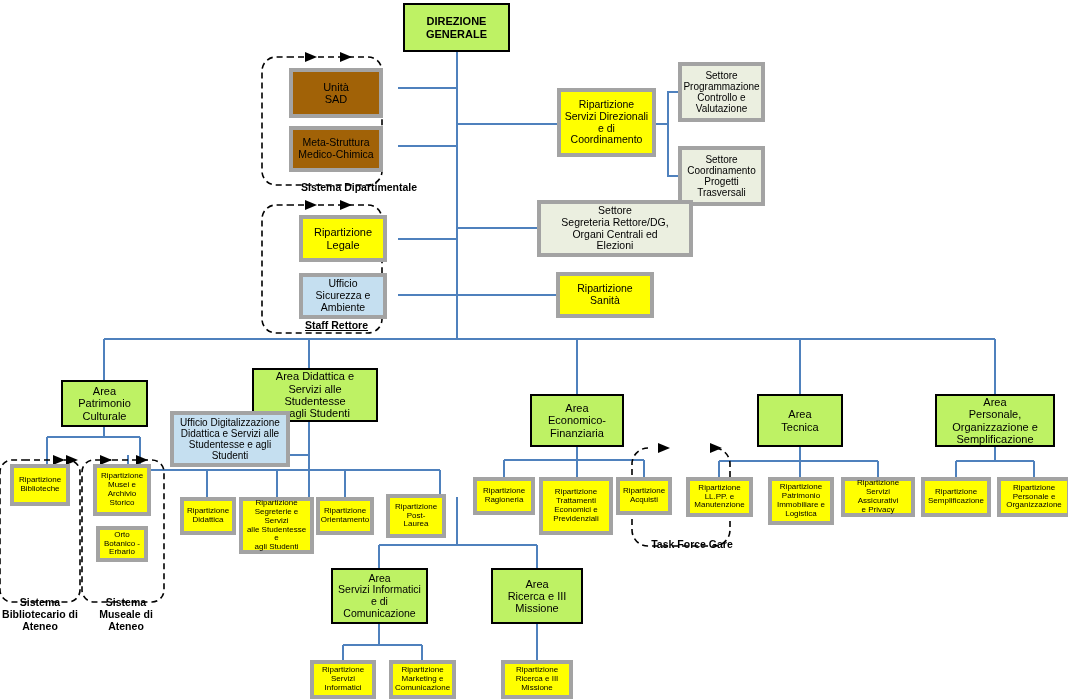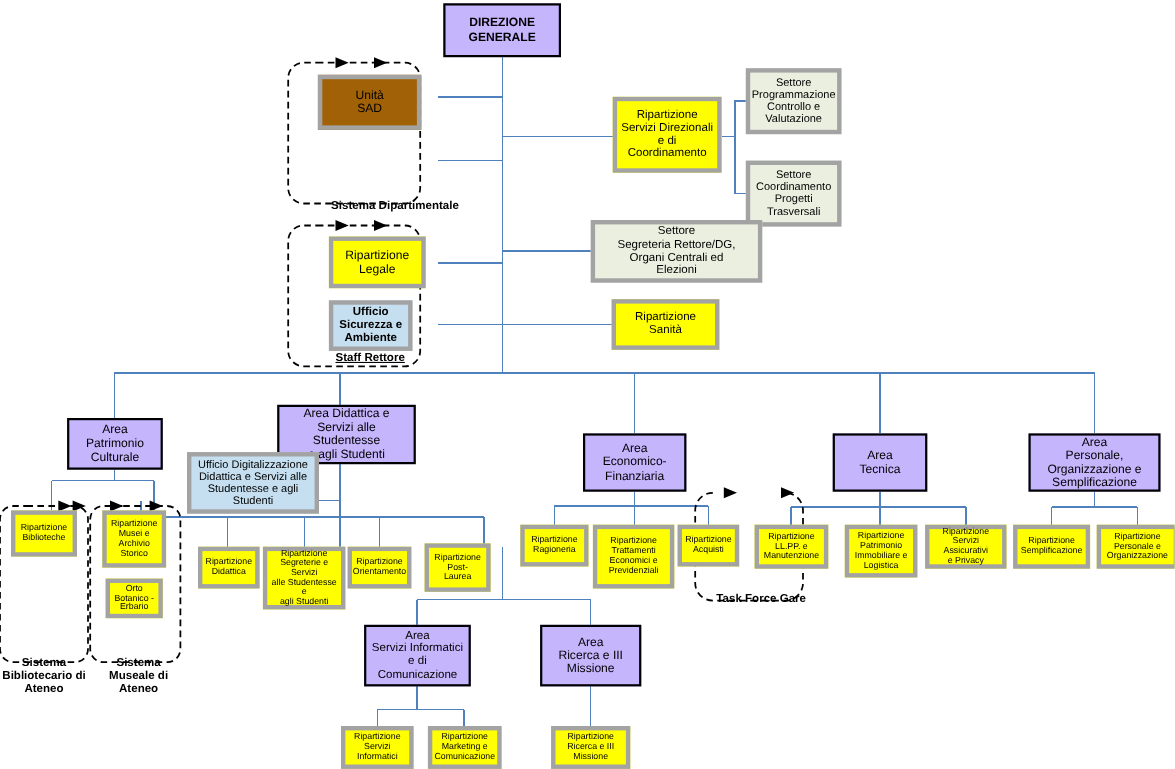--- a/index.html
+++ b/index.html
@@ -3,21 +3,21 @@
 <meta charset="utf-8">
 <title>Organigramma</title>
 <style>
   html,body{margin:0;padding:0;background:#ffffff;}
   body{font-family:"Liberation Sans","DejaVu Sans",sans-serif;}
   #chart{position:relative;width:1068px;height:699px;overflow:hidden;background:#fff;}
   #svg-layer{position:absolute;left:0;top:0;width:1068px;height:699px;}
   .node{position:absolute;box-sizing:border-box;border:4px solid #a3a3a3;
         display:flex;align-items:center;justify-content:center;text-align:center;
         color:#000;line-height:1.12;z-index:3;padding:1px 2px;}
-  .n-orange{background:#c4b5fd;border:2px solid #000;}
+  .n-orange{background:#bef264;border:2px solid #000;}
   .n-yellow{background:#ffff00;}
   .n-green{background:#a16207;}
   .n-paleGreen{background:#ebefe0;}
   .n-blue{background:#c5dff0;}
   .grp-label{position:absolute;font-weight:bold;color:#000;text-align:center;
              line-height:1.15;z-index:4;}
 </style>
 </head>
 <body>
 
@@ -111,30 +111,31 @@
       <polygon points="148,460 136,455 136,465"></polygon>
       <polygon points="658,443 670,448 658,453"></polygon>
       <polygon points="722,448 710,443 710,453"></polygon>
     </g>
   </svg>
 
   <div class="node n-orange" style="left:403px;top:3px;width:107px;height:49px;font-size:11px;font-weight:bold;">DIREZIONE<br>GENERALE</div>
 
   <div class="node n-green" style="left:289px;top:68px;width:94px;height:50px;font-size:11px;">Unità<br>SAD</div>
 
+  <div class="node n-green" style="left:289px;top:126px;width:94px;height:46px;font-size:10.5px;">Meta-Struttura<br>Medico-Chimica</div>
 
   <div class="node n-yellow" style="left:557px;top:88px;width:99px;height:69px;font-size:10.5px;">Ripartizione<br>Servizi Direzionali<br>e di<br>Coordinamento</div>
 
   <div class="node n-paleGreen" style="left:678px;top:62px;width:87px;height:60px;font-size:10px;">Settore<br>Programmazione<br>Controllo e<br>Valutazione</div>
 
   <div class="node n-paleGreen" style="left:678px;top:146px;width:87px;height:60px;font-size:10px;">Settore<br>Coordinamento<br>Progetti<br>Trasversali</div>
 
   <div class="node n-yellow" style="left:299px;top:215px;width:88px;height:47px;font-size:11px;">Ripartizione<br>Legale</div>
 
-  <div class="node n-blue" style="left:299px;top:273px;width:76px;height:46px;font-size:10.5px;font-weight:bold;">Ufficio Sicurezza e<br>Ambiente</div>
+  <div class="node n-blue" style="left:299px;top:273px;width:88px;height:46px;font-size:10.5px;">Ufficio Sicurezza e<br>Ambiente</div>
 
   <div class="node n-paleGreen" style="left:537px;top:200px;width:156px;height:57px;font-size:10.5px;">Settore<br>Segreteria Rettore/DG,<br>Organi Centrali ed<br>Elezioni</div>
 
   <div class="node n-yellow" style="left:556px;top:272px;width:98px;height:46px;font-size:10.5px;">Ripartizione<br>Sanità</div>
 
   <div class="node n-orange" style="left:61px;top:380px;width:87px;height:47px;font-size:11px;">Area<br>Patrimonio<br>Culturale</div>
 
   <div class="node n-yellow" style="left:10px;top:464px;width:60px;height:42px;font-size:8px;">Ripartizione<br>Biblioteche</div>
 
   <div class="node n-yellow" style="left:93px;top:464px;width:58px;height:52px;font-size:8px;">Ripartizione<br>Musei e<br>Archivio<br>Storico</div>

